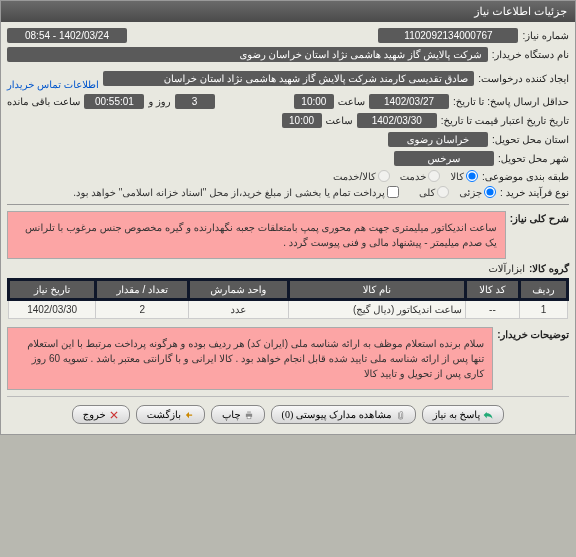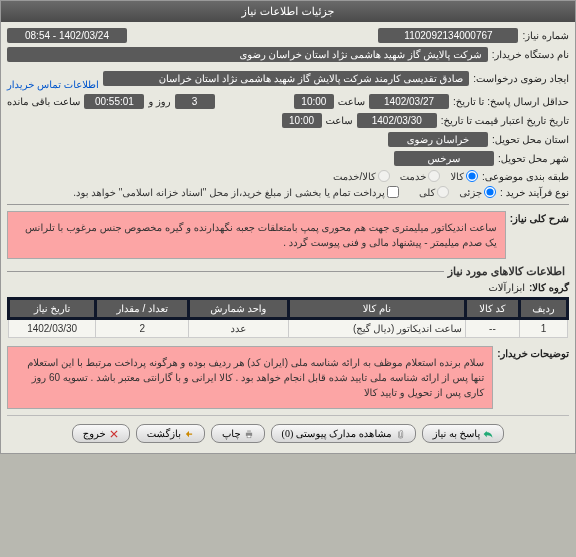--- a/index.html
+++ b/index.html
@@ -1,18 +1,18 @@
 <!DOCTYPE html>
 <html dir="rtl" lang="fa"><head>
 <meta charset="utf-8">
 <style>
 * { box-sizing: border-box; margin: 0; padding: 0; }
 body { font-family: Tahoma, Arial, sans-serif; font-size: 11px; background: #b8b8b0; direction: rtl; color: #333; }
 .window { background: #e8e8e0; border: 1px solid #999; width: 576px; margin: 0 auto; }
-.titlebar { background: linear-gradient(#6a6a6a, #4a4a4a); color: #fff; padding: 4px 8px; font-size: 11px; text-align: center; }
+.titlebar { background: linear-gradient(#6a6a6a, #4a4a4a); color: #fff; padding: 4px 8px; font-size: 11px; text-align: right; }
 .content { padding: 6px; }
 .form-row { display: flex; align-items: center; margin-bottom: 4px; gap: 4px; flex-wrap: wrap; }
 .label { font-size: 10px; color: #222; white-space: nowrap; text-align: right; }
 .value-box { background: #5a5a5a; color: #fff; padding: 2px 6px; font-size: 10px; border-radius: 2px; min-width: 80px; text-align: center; }
 .value-wide { min-width: 260px; text-align: right; }
 .value-narrow { min-width: 40px; }
 .link-text { color: #0055cc; font-size: 10px; cursor: pointer; margin-top: 13px; }
 .section-header { display: flex; align-items: center; margin: 6px 0 4px 0; }
 .section-title { font-size: 11px; font-weight: bold; color: #333; white-space: nowrap; padding: 0 4px; }
 .section-line { flex: 1; height: 1px; background: #999; }
@@ -43,21 +43,21 @@
       <span style="flex:1"></span>
       <span class="value-box" style="min-width:120px">1402/03/24 - 08:54</span>
     </div>
 
     <div class="form-row">
       <span class="label">نام دستگاه خریدار:</span>
       <span class="value-box value-wide" style="flex:1">شرکت پالایش گاز شهید هاشمی نژاد   استان خراسان رضوی</span>
     </div>
 
     <div class="form-row">
-      <span class="label">ایجاد رضوی درخواست:</span>
+      <span class="label">ایجاد کننده درخواست:</span>
       <span class="value-box value-wide" style="flex:1">صادق تقدیسی کارمند شرکت پالایش گاز شهید هاشمی نژاد   استان خراسان</span>
       <span class="link-text">اطلاعات تماس خریدار</span>
     </div>
 
     <div class="form-row">
       <span class="label">حداقل ارسال پاسخ: تا تاریخ:</span>
       <span class="value-box" style="min-width:80px">1402/03/27</span>
       <span class="label">ساعت</span>
       <span class="value-box value-narrow">10:00</span>
       <span style="flex:1"></span>
@@ -123,24 +123,20 @@
 
     <div class="section-header">
       <div class="section-line"></div>
     </div>
 
     <div class="form-row" style="align-items:flex-start">
       <span class="label" style="padding-top:4px;font-weight:bold">شرح کلی نیاز:</span>
       <div class="desc-box" style="flex:1">ساعت اندیکاتور میلیمتری جهت هم محوری پمپ بامتعلقات جعبه نگهدارنده و گیره مخصوص جنس مرغوب  با تلرانس یک صدم میلیمتر - پیشنهاد مالی و فنی پیوست گردد .</div>
     </div>
 
-    <div class="section-header">
-      <span class="section-title">اطلاعات کالاهای مورد نیاز</span>
-      <div class="section-line"></div>
-    </div>
 
     <div class="form-row">
       <span class="label" style="font-weight:bold">گروه کالا:</span>
       <span class="label">ابزارآلات</span>
     </div>
 
     <div class="table-wrap">
       <table>
         <thead>
           <tr>

